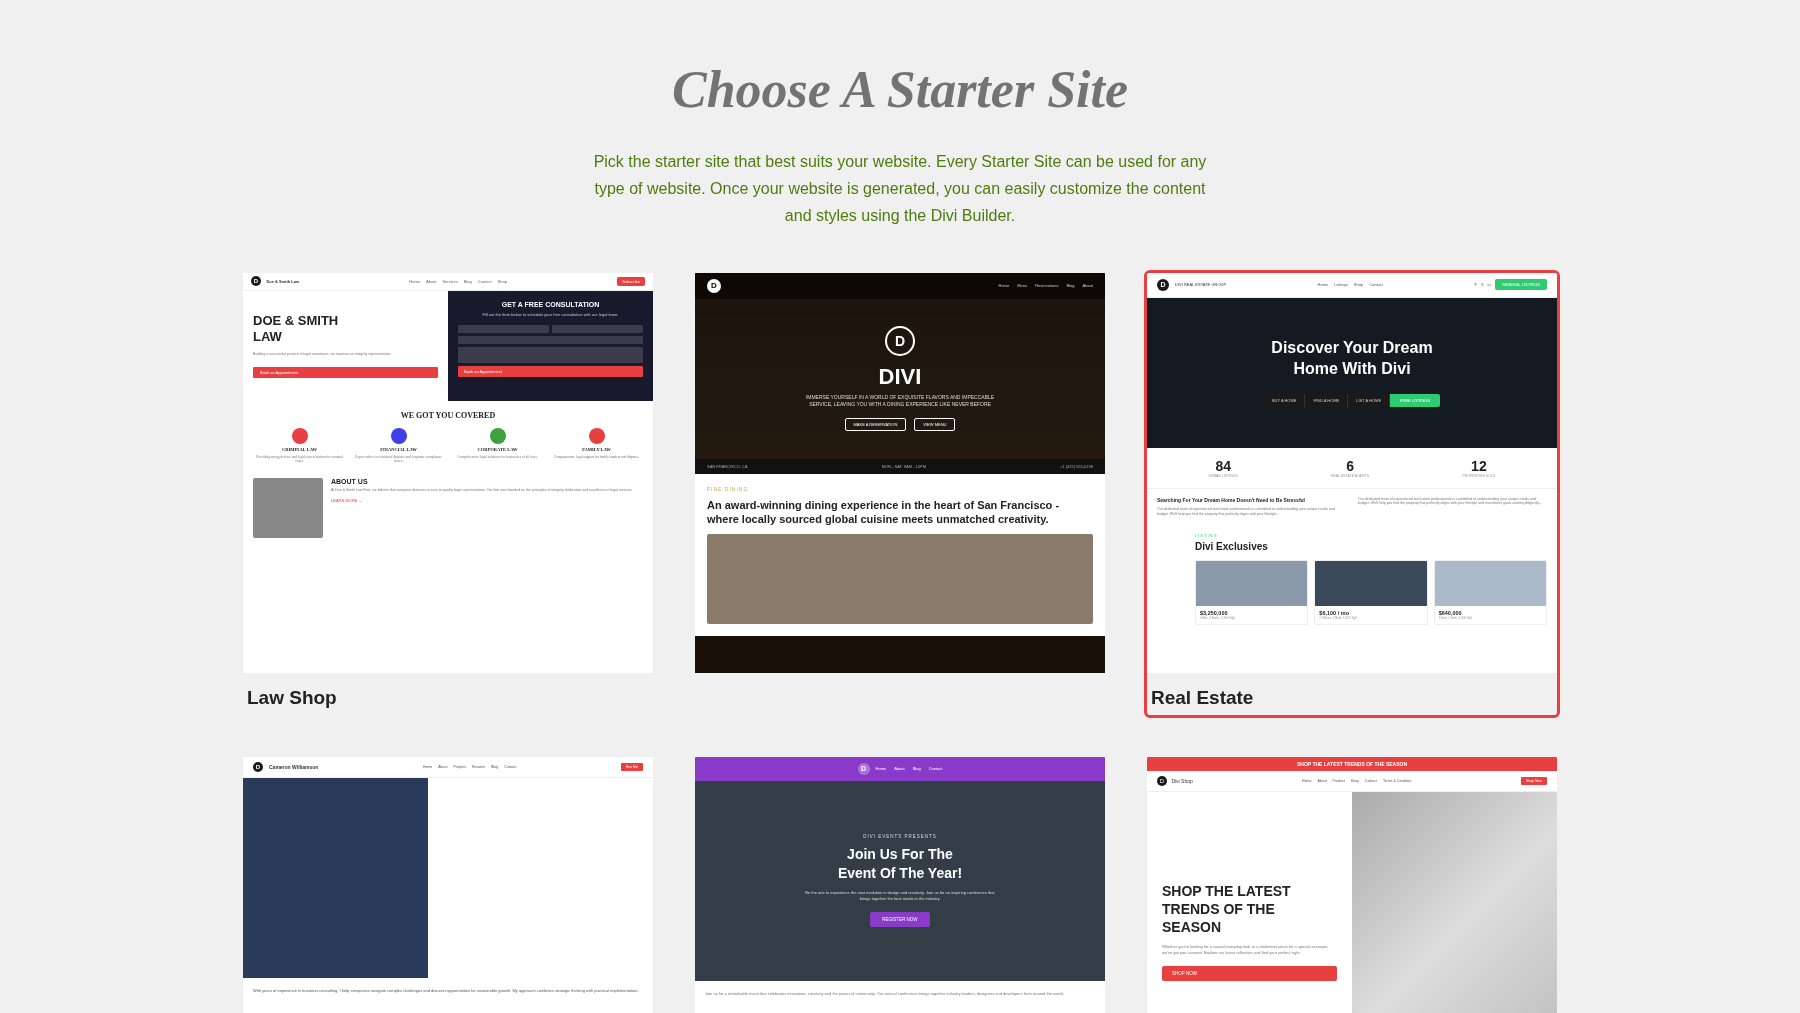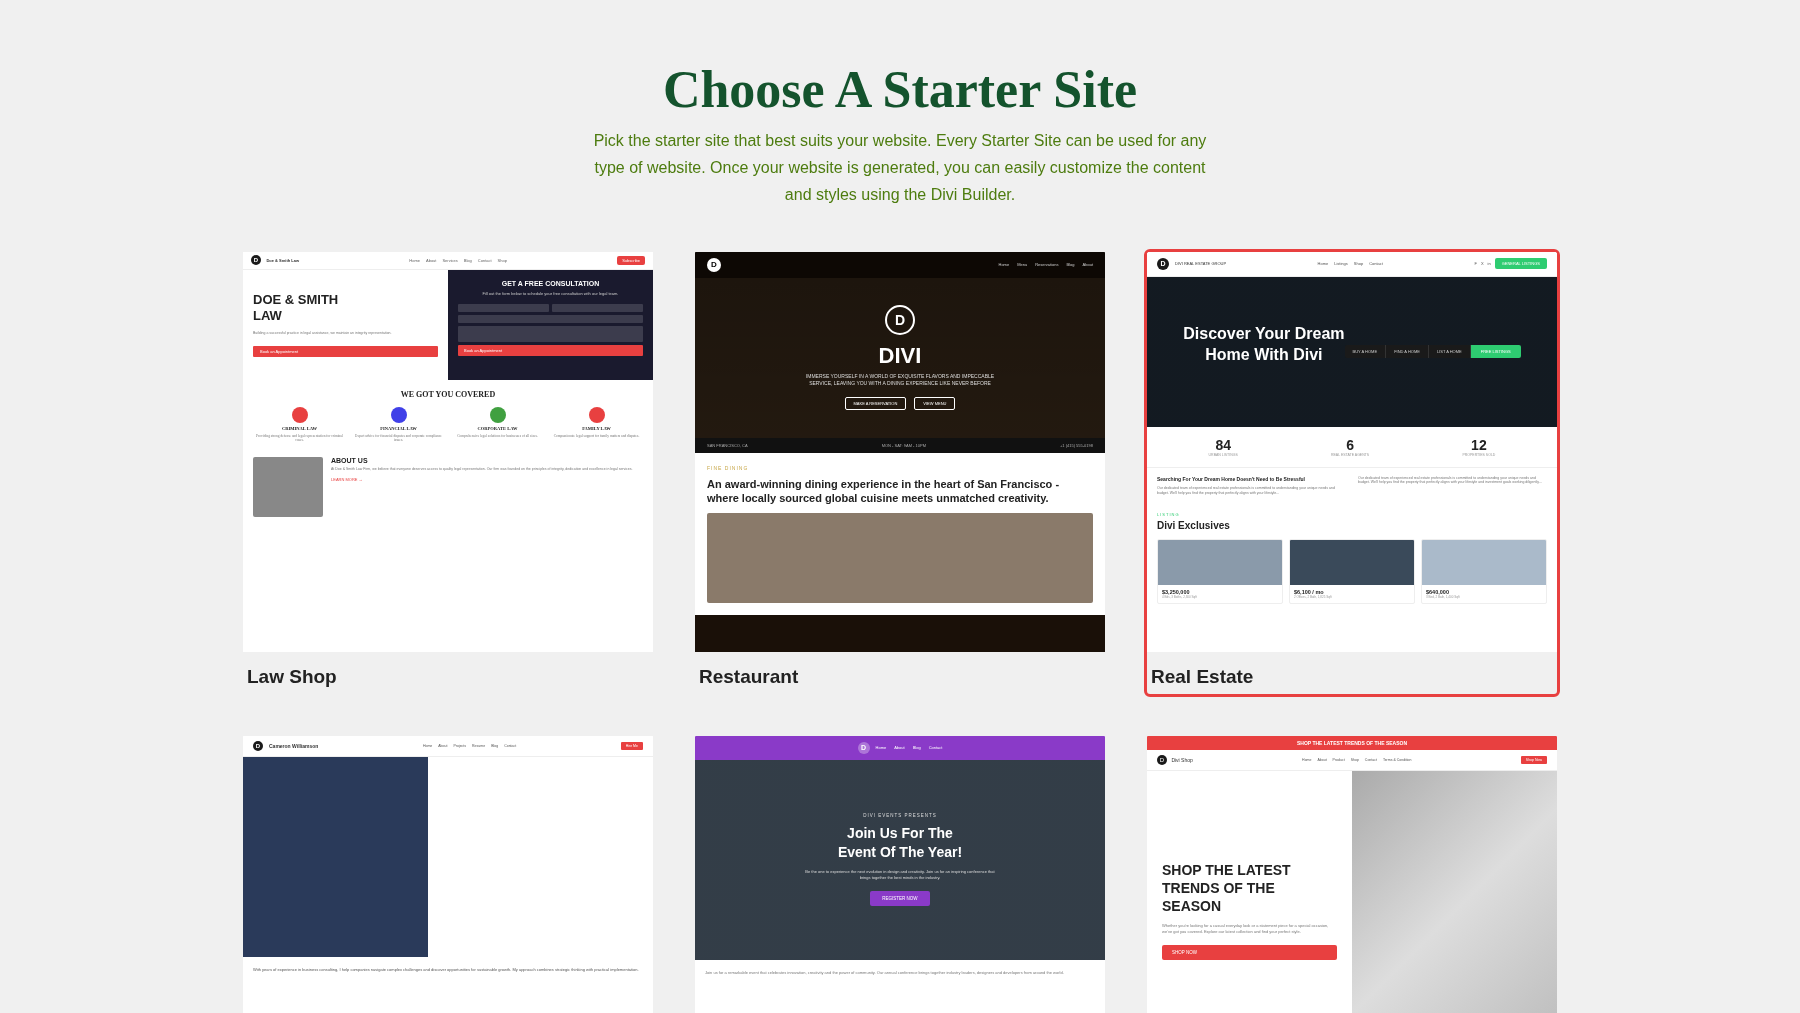--- a/index.html
+++ b/index.html
@@ -14,23 +14,24 @@
       margin: 0 auto;
       padding: 60px 40px 40px;
     }
     .header {
       text-align: center;
       margin-bottom: 40px;
     }
     .header h1 {
       font-size: 52px;
       font-weight: 700;
-      color: #14532d;
-      margin-bottom: 8px;
+      color: #737373;
+      margin-bottom: 29px;
       font-family: 'Georgia', serif;
+      font-style: italic;
     }
     .header p {
       font-size: 16px;
       color: #4d7c0f;
       line-height: 1.7;
       max-width: 640px;
       margin: 3px auto;
       font-family: Arial, sans-serif;
     }
     .grid {
@@ -182,34 +183,34 @@
     .re-nav-logo { display: flex; align-items: center; gap: 3px; }
     .re-nav-logo-icon { width: 12px; height: 12px; background: #1a1a1a; border-radius: 50%; display: flex; align-items: center; justify-content: center; }
     .re-nav-logo-icon span { font-size: 7px; color: #fff; font-weight: bold; }
     .re-nav-links { display: flex; gap: 6px; font-size: 4px; color: #555; }
     .re-nav-btn { background: #2ecc71; color: #fff; padding: 3px 7px; border-radius: 2px; font-size: 4px; }
     .re-nav-right { display: flex; align-items: center; gap: 4px; font-size: 4px; color: #555; }
     .re-hero {
       height: 150px;
       background: linear-gradient(rgba(0,0,0,0.55), rgba(0,0,0,0.55)), #2a3a4a;
       display: flex;
-      flex-direction: row;
+      flex-direction: column;
       align-items: center;
       justify-content: center;
       padding: 16px 20px;
     }
     .re-hero-title { font-size: 16px; font-weight: bold; color: #fff; text-align: center; line-height: 1.3; margin-bottom: 14px; }
     .re-search-bar { display: flex; gap: 0; background: #1a1a1a; border-radius: 2px; overflow: hidden; }
     .re-search-tab { padding: 4px 8px; font-size: 4px; color: #ccc; border-right: 1px solid #333; cursor: pointer; }
     .re-search-end { background: #2ecc71; padding: 4px 10px; font-size: 4px; color: #fff; }
     .re-stats { display: flex; justify-content: space-around; padding: 10px 15px; background: #fff; border-bottom: 1px solid #eee; }
     .re-stat { text-align: center; }
     .re-stat-num { font-size: 14px; font-weight: bold; color: #222; }
     .re-stat-label { font-size: 3.5px; color: #999; }
-    .re-section { padding: 8px 10px; }
+    .re-section { padding: 8px 10px; margin-left: 38px; }
     .re-section-tag { font-size: 4px; color: #2ecc71; text-transform: uppercase; letter-spacing: 1px; margin-bottom: 3px; }
     .re-section-title { font-size: 10px; font-weight: bold; color: #222; margin-bottom: 8px; }
     .re-listings { display: flex; gap: 6px; }
     .re-listing { flex: 1; border: 1px solid #eee; border-radius: 2px; overflow: hidden; }
     .re-listing-img { height: 45px; background: #8a9aaa; }
     .re-listing-img.dark { background: #3a4a5a; }
     .re-listing-info { padding: 4px; }
     .re-listing-price { font-size: 5.5px; font-weight: bold; color: #222; }
     .re-listing-details { font-size: 3px; color: #999; }
 
@@ -446,21 +447,20 @@
             <span>MON - SAT: 9AM - 10PM</span>
             <span>+1 (415) 555-0198</span>
           </div>
           <div class="rest-content">
             <div class="rest-tagline">FINE DINING</div>
             <div class="rest-content-title">An award-winning dining experience in the heart of San Francisco - where locally sourced global cuisine meets unmatched creativity.</div>
             <div class="rest-img"></div>
           </div>
         </div>
       </div>
-      <div class="card-label">Restaurant</div>
     </div>
 
     <div class="site-card selected">
       <div class="card-preview">
         <div class="re-preview">
           <div class="re-nav">
             <div class="re-nav-logo">
               <div class="re-nav-logo-icon">
                   <span>D</span>
                 </div>

